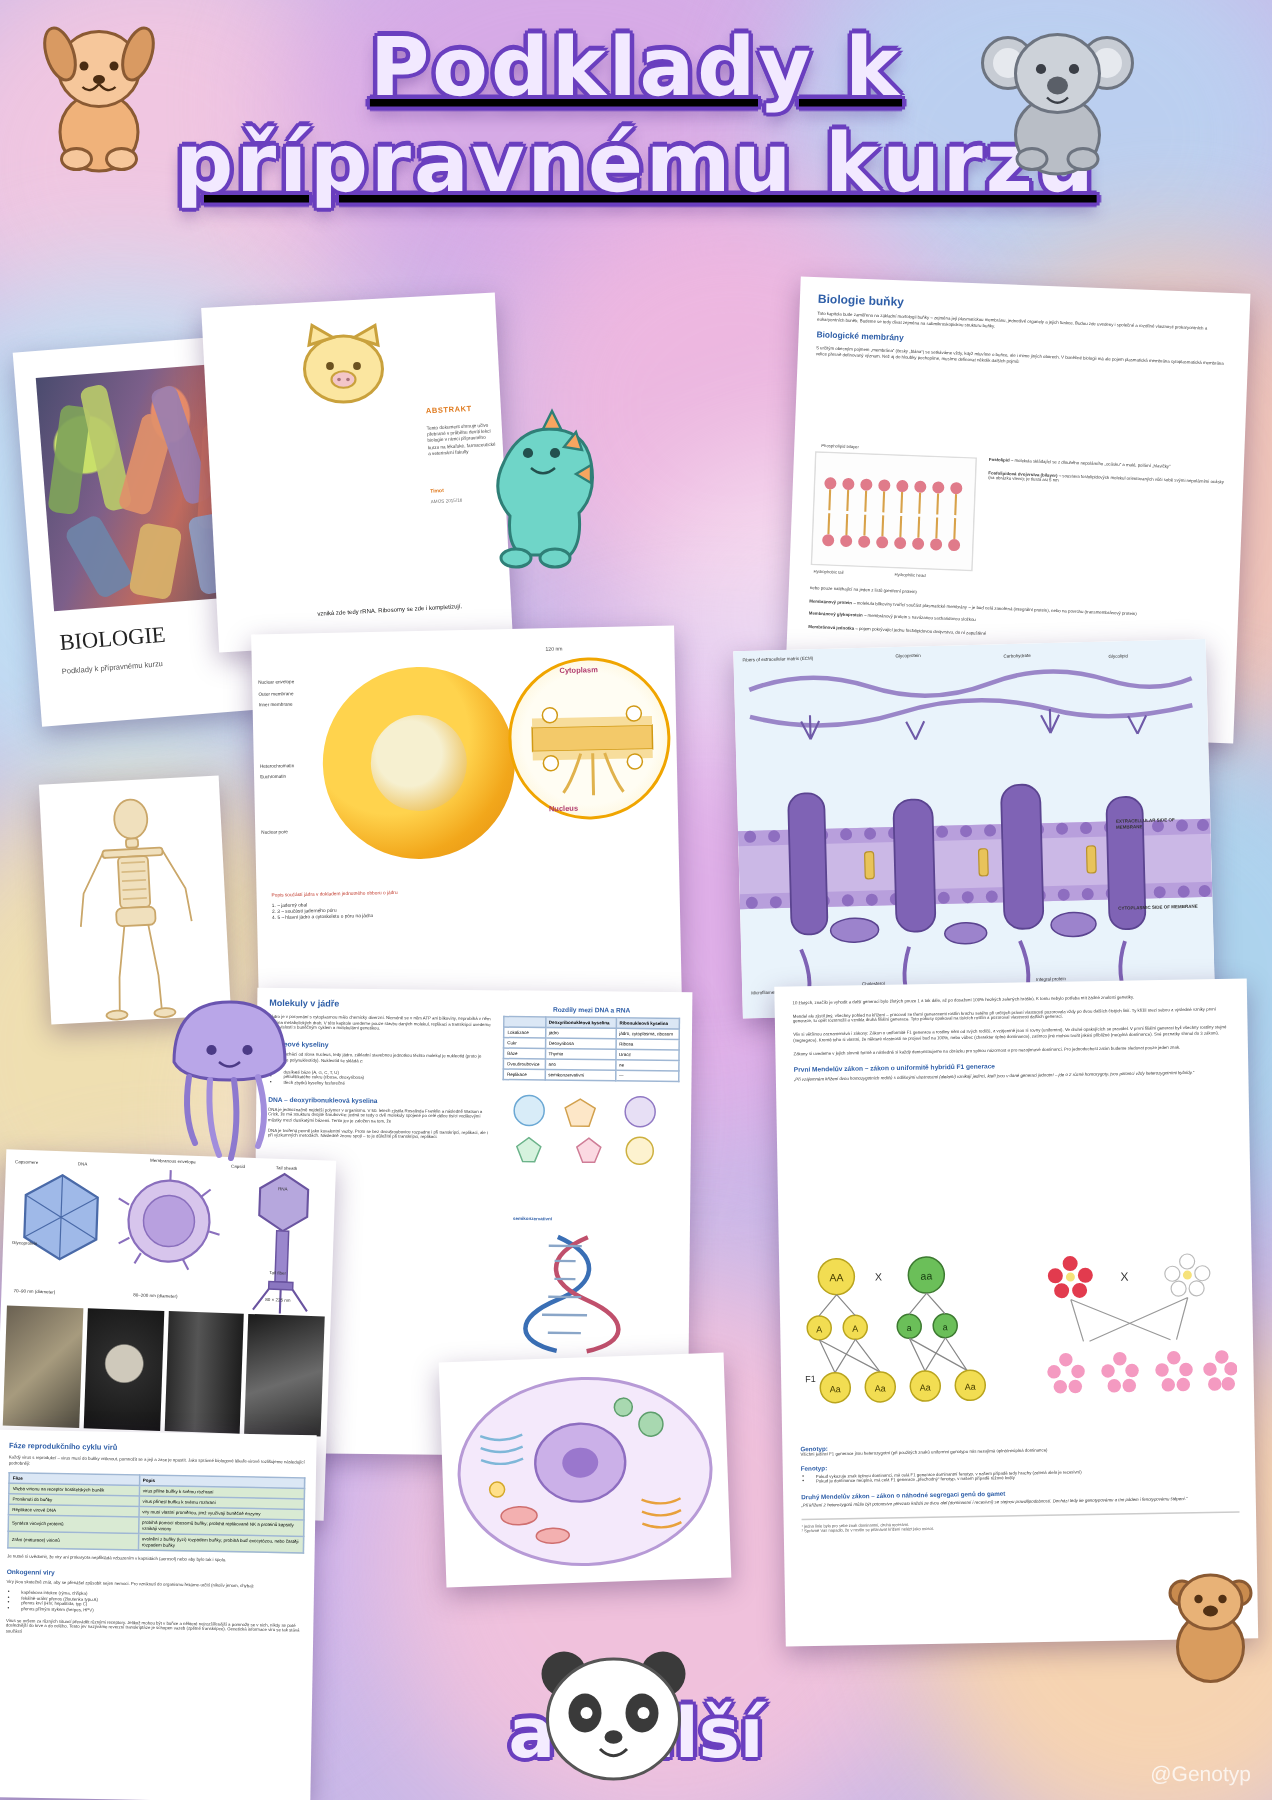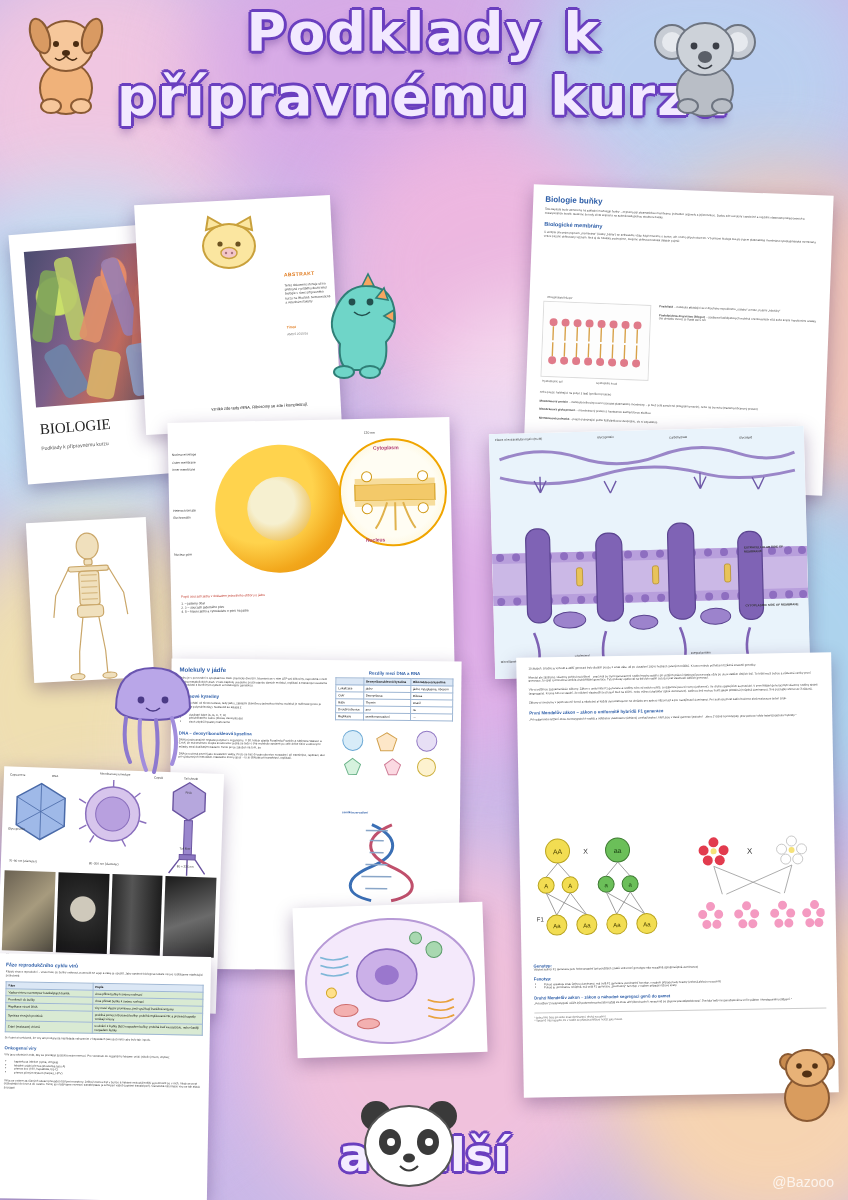--- a/index.html
+++ b/index.html
@@ -11,23 +11,24 @@
     position: relative;
     background: #c9b8e8;
   }
 
   
   #bg { position:absolute; inset:0; overflow:hidden; }
   .blob { position:absolute; border-radius:50%; filter: blur(38px); opacity:.85; }
 
   
   .headline {
-    position:absolute; left:0; right:0; top:2px;
+    position:absolute; left:0; right:0; top:14px;
     text-align:center; z-index:40;
     pointer-events:none;
+    text-decoration:underline;
   }
   .headline .l1, .headline .l2 {
     font-family:"DejaVu Sans", sans-serif;
     font-weight:bold;
     color:#f2e9ff;
     letter-spacing:2px;
     text-shadow:
       -2px -2px 0 #6a3fbf, 2px -2px 0 #6a3fbf, -2px 2px 0 #6a3fbf, 2px 2px 0 #6a3fbf,
       0 -3px 0 #6a3fbf, 0 3px 0 #6a3fbf, -3px 0 0 #6a3fbf, 3px 0 0 #6a3fbf,
       0 6px 10px rgba(80,40,130,.45);
@@ -789,13 +790,13 @@
     </ul>
     <div style="font-size:4.2px;font-weight:bold;color:#2f5fa8;margin-top:5px;">Druhý Mendelův zákon – zákon o náhodné segregaci genů do gamet</div>
     <div class="xtiny" style="font-style:italic;margin-top:2px;">„Při křížení 2 heterozygotů může být potomstvo převzato každá ze dvou alel (dominantní i recesivní) se stejnou pravděpodobností. Dochází tedy ke genotypovému a tím pádem i fenotypovému štěpení.“</div>
     <div style="height:1px;background:#ccc;margin:6px 0 3px 0;"></div>
     <div style="font-size:2.7px;color:#555;">¹ jedna linie byla pro sebe znak dominantní, druhá recesivní.</div>
     <div style="font-size:2.7px;color:#555;">² Správně Vás napadlo, že v rostlin se přiznávat křížení nelézt jako mosot.</div>
   </div>
 </div>
 
 <div class="footline">a další</div>
-<div class="wm">@Bazooo</div>
+<div class="wm">@Genotyp</div>
 
 </body></html>

